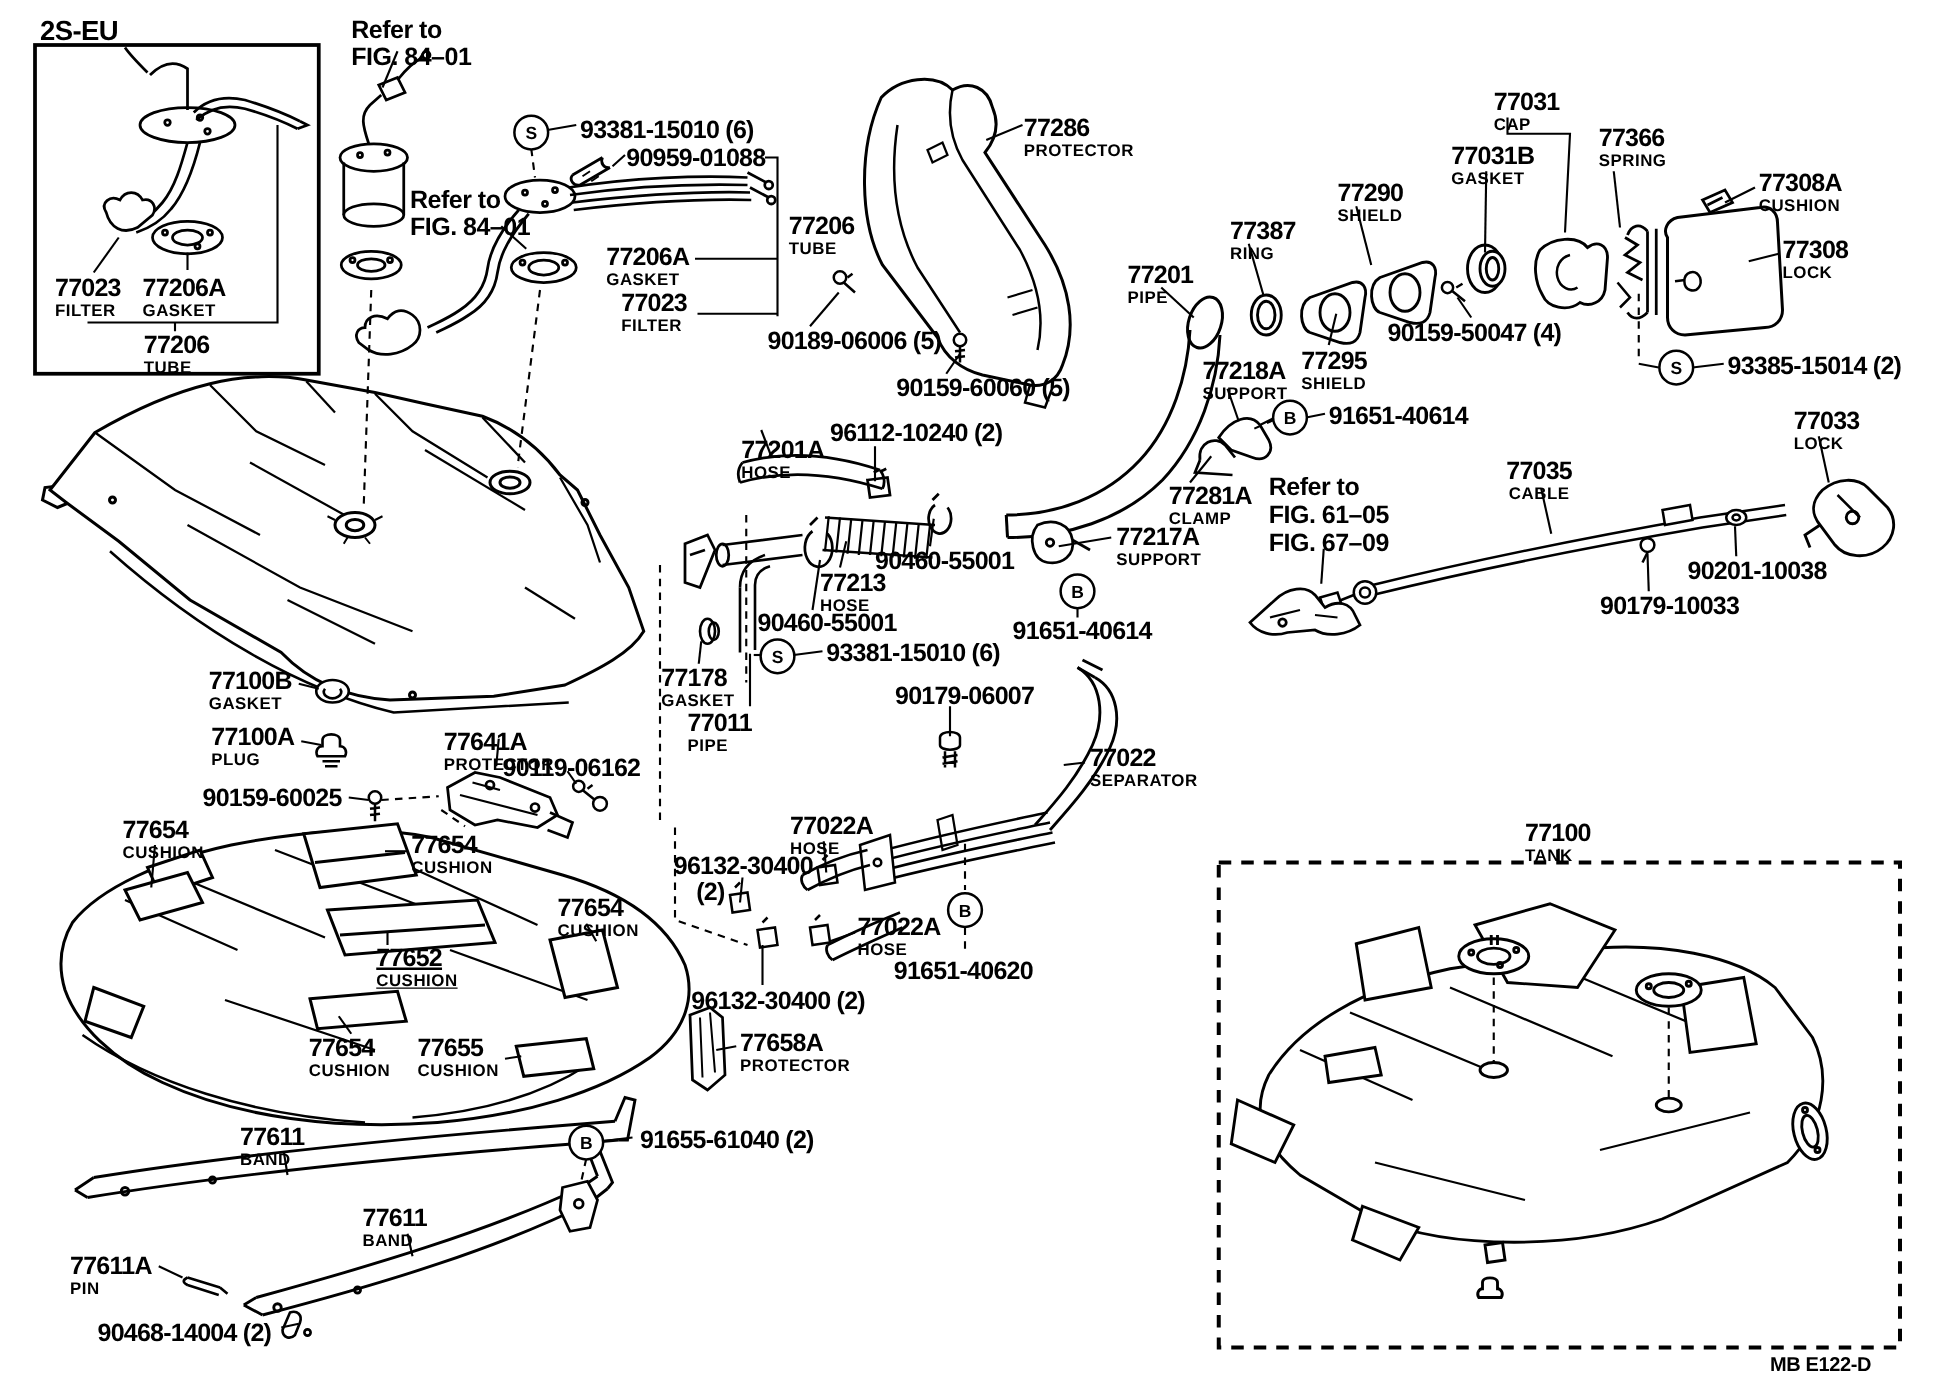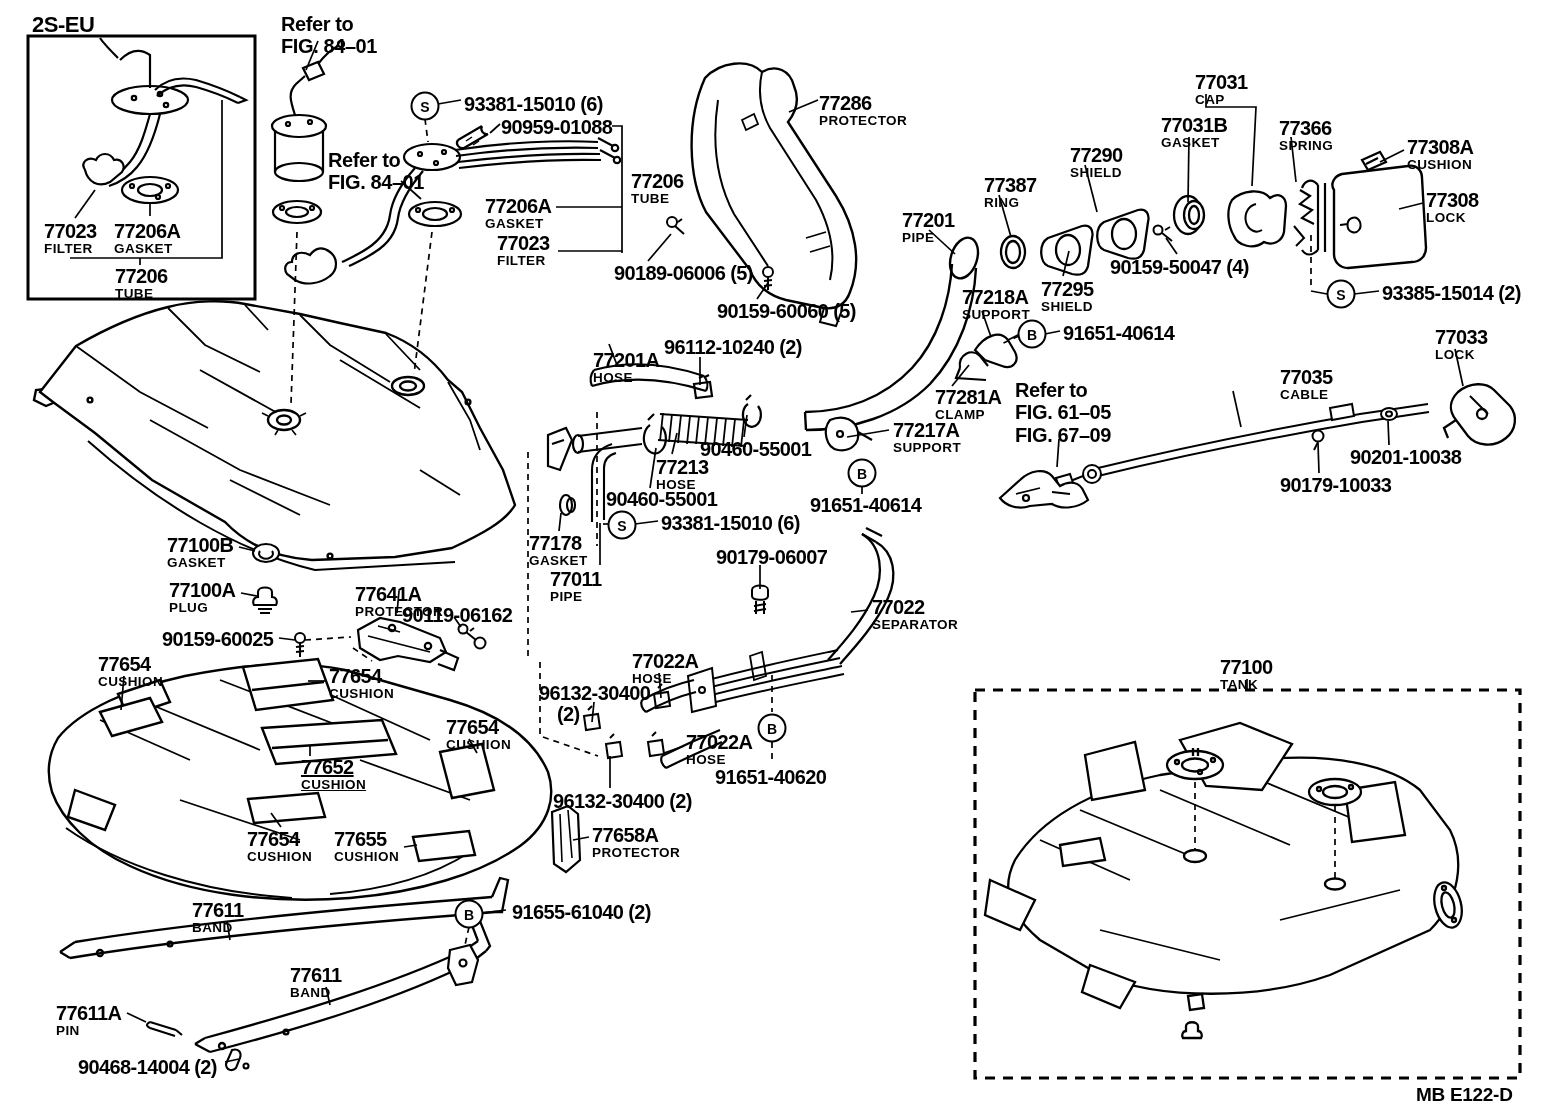--- a/index.html
+++ b/index.html
@@ -9,21 +9,21 @@
   .callout{position:absolute;line-height:1;white-space:nowrap;color:#000;}
   .callout .num{font-weight:bold;font-size:20px;letter-spacing:-0.6px;}
   .callout .num.l2{margin-left:18px;margin-top:1px;}
   .callout .sub{font-weight:bold;font-size:13.5px;letter-spacing:0.4px;margin-top:1px;}
   .note{position:absolute;font-weight:bold;font-size:20px;line-height:1.12;
         letter-spacing:-0.4px;white-space:nowrap;}
   .marker{position:absolute;width:25px;height:25px;border:2.5px solid #000;border-radius:50%;
           background:#fff;display:flex;align-items:center;justify-content:center;
           font-weight:bold;font-size:14px;transform:translate(-50%,-50%);z-index:3;}
   #variant-label{position:absolute;left:32px;top:12px;font-weight:bold;font-size:22px;letter-spacing:-0.5px;}
-  #footer-code{position:absolute;left:1416px;top:1084px;font-weight:bold;font-size:19px;letter-spacing:-0.3px;}
+  #footer-code{position:absolute;left:1416px;top:1084px;font-weight:bold;font-size:16px;letter-spacing:-0.3px;}
   .ln{stroke:#000;fill:none;}
 </style>
 </head>
 <body>
 
 <div id="stage">
 
   <svg id="art" viewBox="0 0 1568 1118" xmlns="http://www.w3.org/2000/svg">
 
     <g>
@@ -529,21 +529,21 @@
         <div class="sub">SHIELD</div>
       </div>
       <div class="callout" style="left: 1161px; top: 115px;">
         <div class="num">77031B</div>
         <div class="sub">GASKET</div>
       </div>
       <div class="callout" style="left: 1195px; top: 72px;">
         <div class="num">77031</div>
         <div class="sub">CAP</div>
       </div>
-      <div class="callout" style="left: 1279px; top: 118px;">
+      <div class="callout" style="left: 1279px; top: 101px;">
         <div class="num">77366</div>
         <div class="sub">SPRING</div>
       </div>
       <div class="callout" style="left: 1407px; top: 137px;">
         <div class="num">77308A</div>
         <div class="sub">CUSHION</div>
       </div>
       <div class="callout" style="left: 1426px; top: 190px;">
         <div class="num">77308</div>
         <div class="sub">LOCK</div>
@@ -562,21 +562,21 @@
         <div class="num">77218A</div>
         <div class="sub">SUPPORT</div>
       </div>
       <div class="callout" style="left: 1063px; top: 323px;">
         <div class="num">91651-40614</div>
       </div>
       <div class="callout" style="left: 935px; top: 387px;">
         <div class="num">77281A</div>
         <div class="sub">CLAMP</div>
       </div>
-      <div class="callout" style="left: 1280px; top: 367px;">
+      <div class="callout" style="left: 1205px; top: 367px; text-align: center;">
         <div class="num">77035</div>
         <div class="sub">CABLE</div>
       </div>
       <div class="callout" style="left: 1435px; top: 327px;">
         <div class="num">77033</div>
         <div class="sub">LOCK</div>
       </div>
       <div class="callout" style="left: 1350px; top: 447px;">
         <div class="num">90201-10038</div>
       </div>

